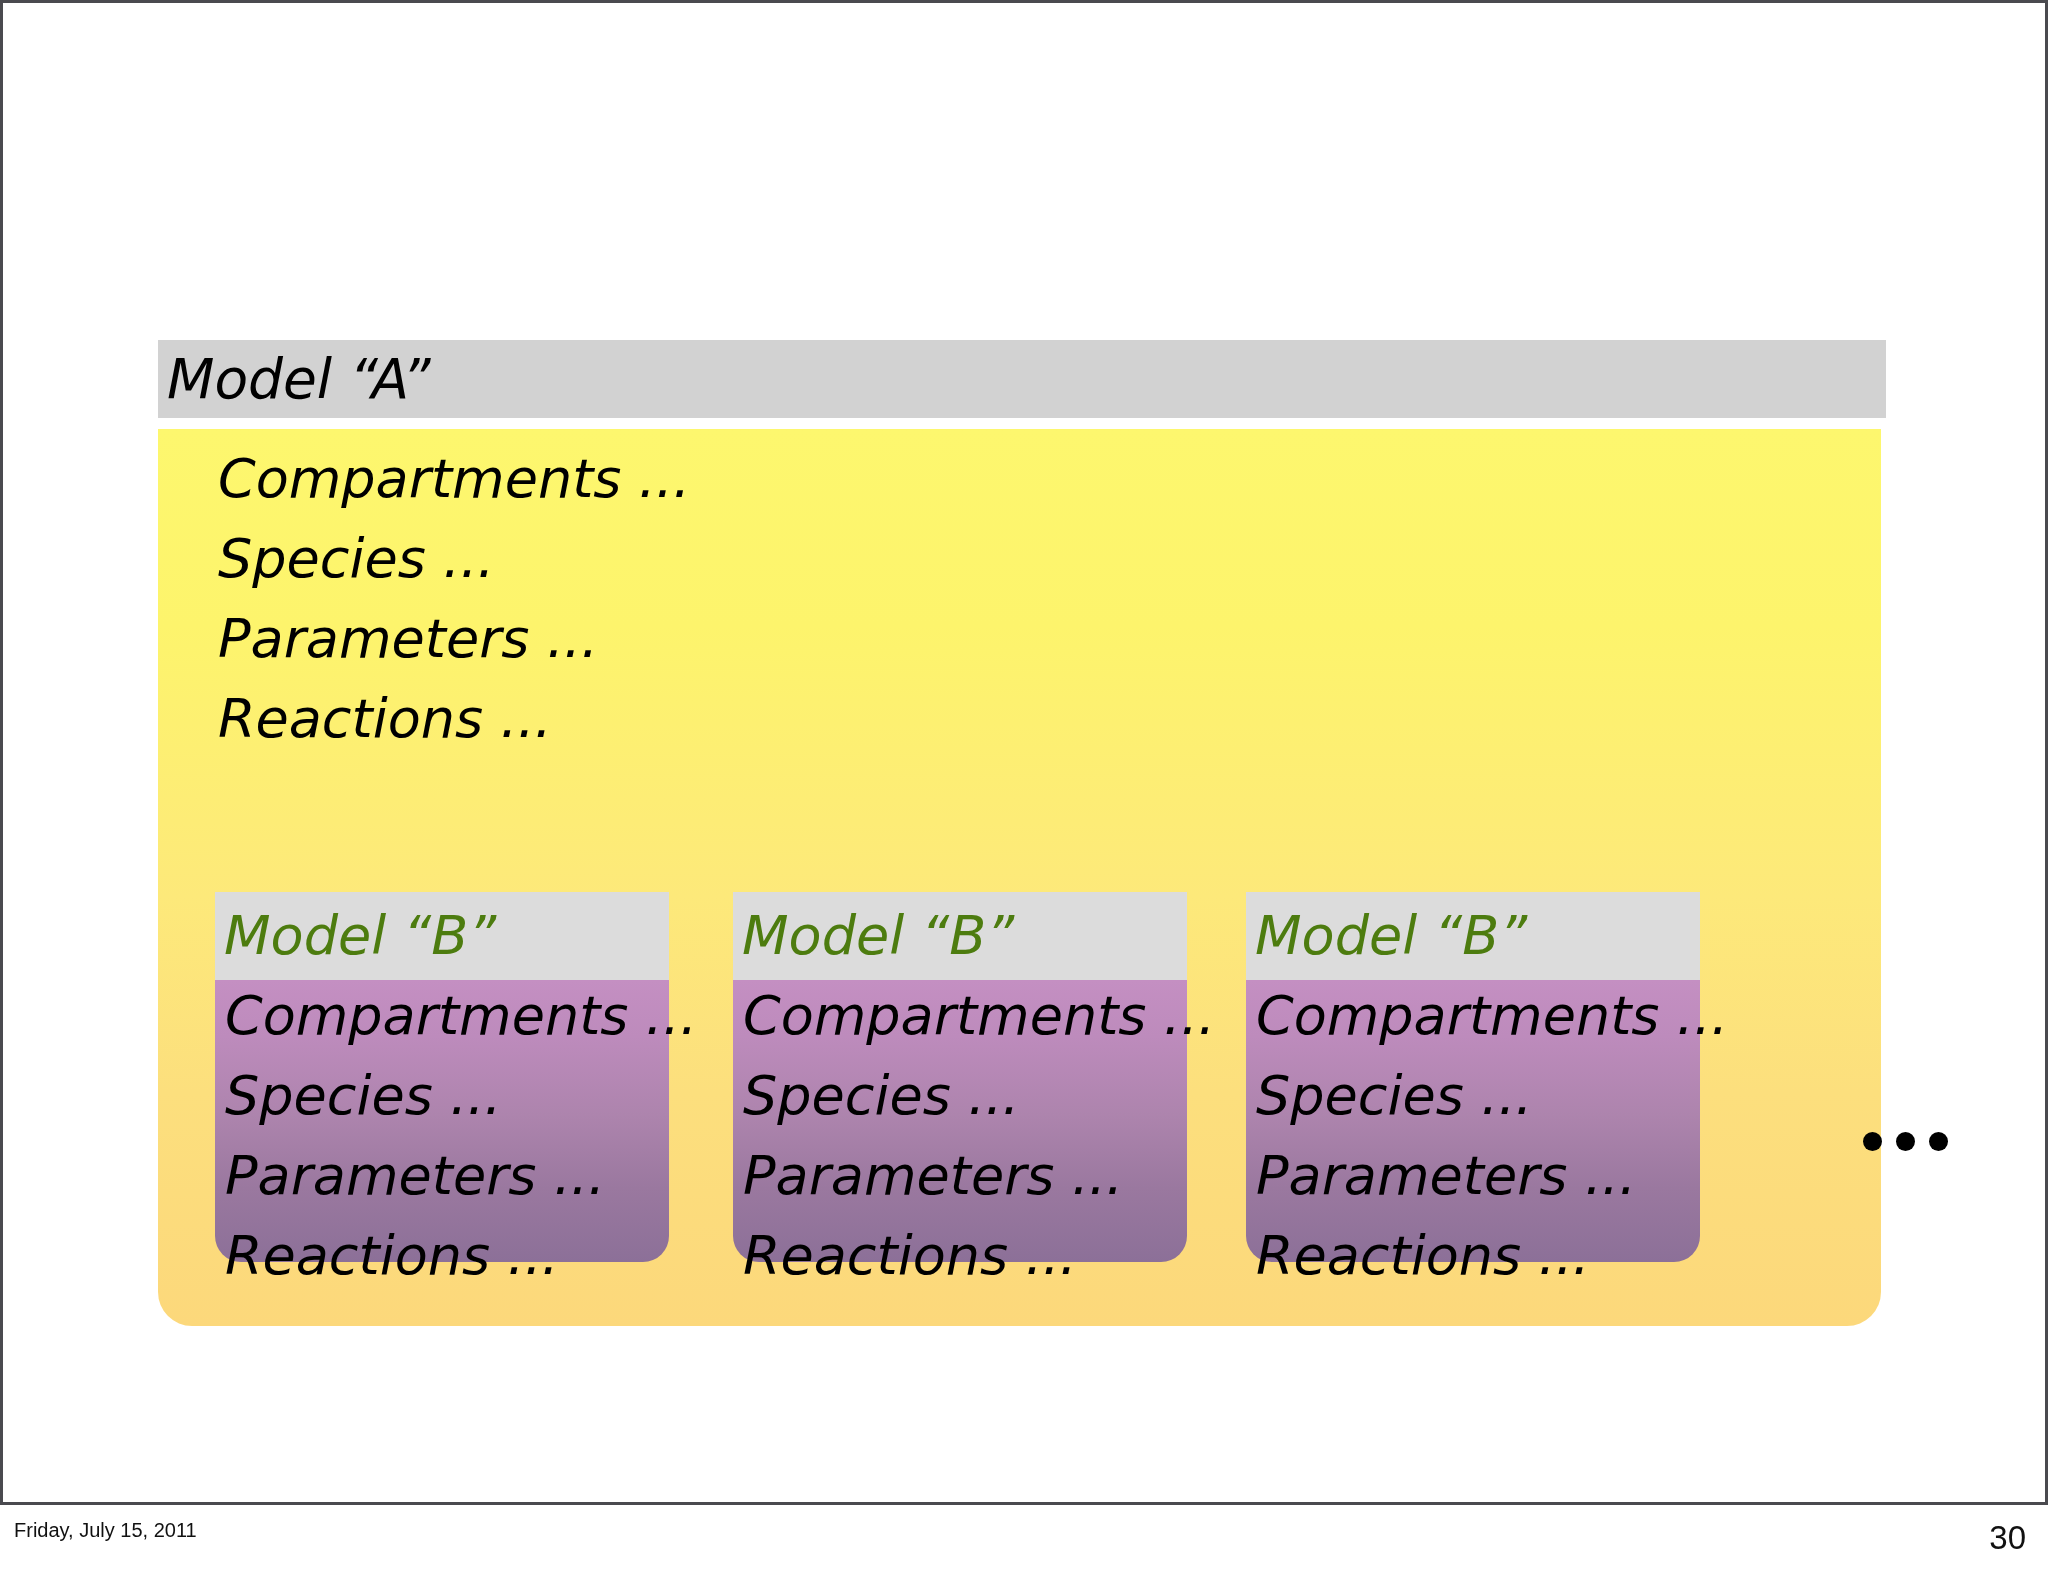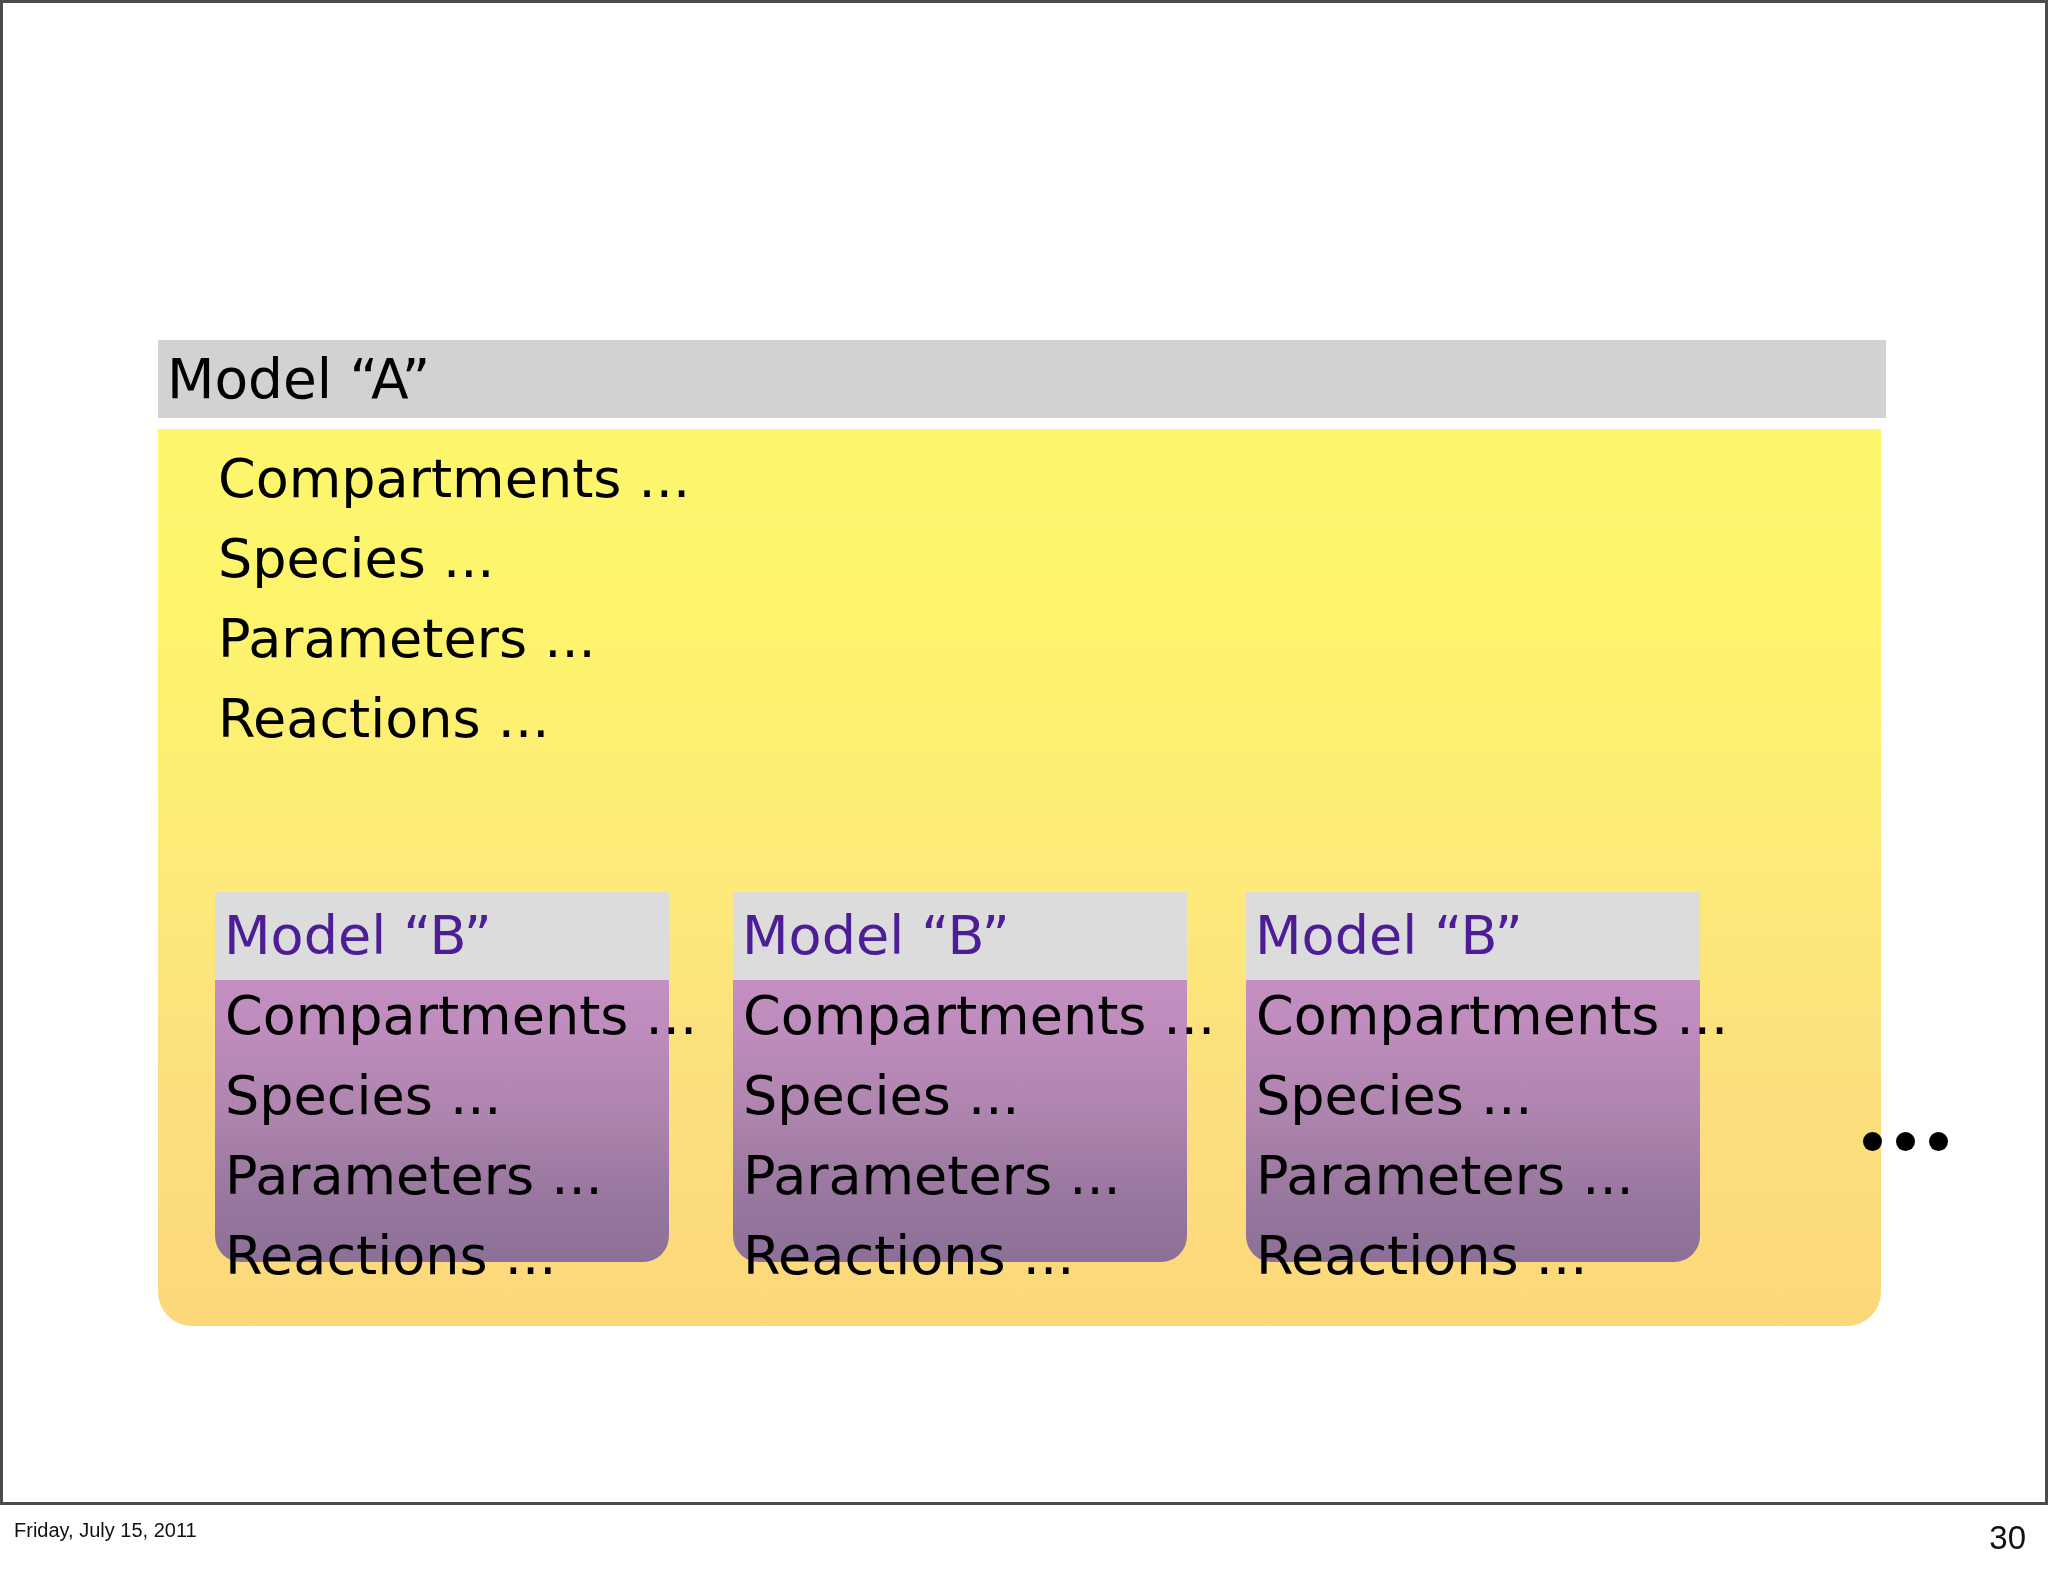--- a/index.html
+++ b/index.html
@@ -51,20 +51,21 @@
     white-space: nowrap;
   }
 
   
   #model-a {
     position: absolute;
     left: 155px;
     top: 337px;
     width: 1728px;
     height: 759px;
+    font-style: italic;
   }
   #model-a-header {
     position: absolute;
     left: 0; top: 0;
     width: 1728px;
     height: 78px;
     background: #d2d2d2;
     display: flex;
     align-items: center;
   }
@@ -133,21 +134,21 @@
     background: #dcdcdc;
     display: flex;
     align-items: center;
     box-sizing: border-box;
   }
   .model-b-title {
     font-family: "DejaVu Sans", sans-serif;
     font-size: 54px;
     line-height: 1;
     padding-left: 9px;
-    color: #4c1d95;
+    color: #4d7c0f;
     white-space: nowrap;
   }
   .model-b-body {
     position: absolute;
     left: 0; top: 88px;
     width: 100%;
     height: 282px;
     background: linear-gradient(180deg,
         #c48fc2 0%,
         #bd8bbc 20%,

